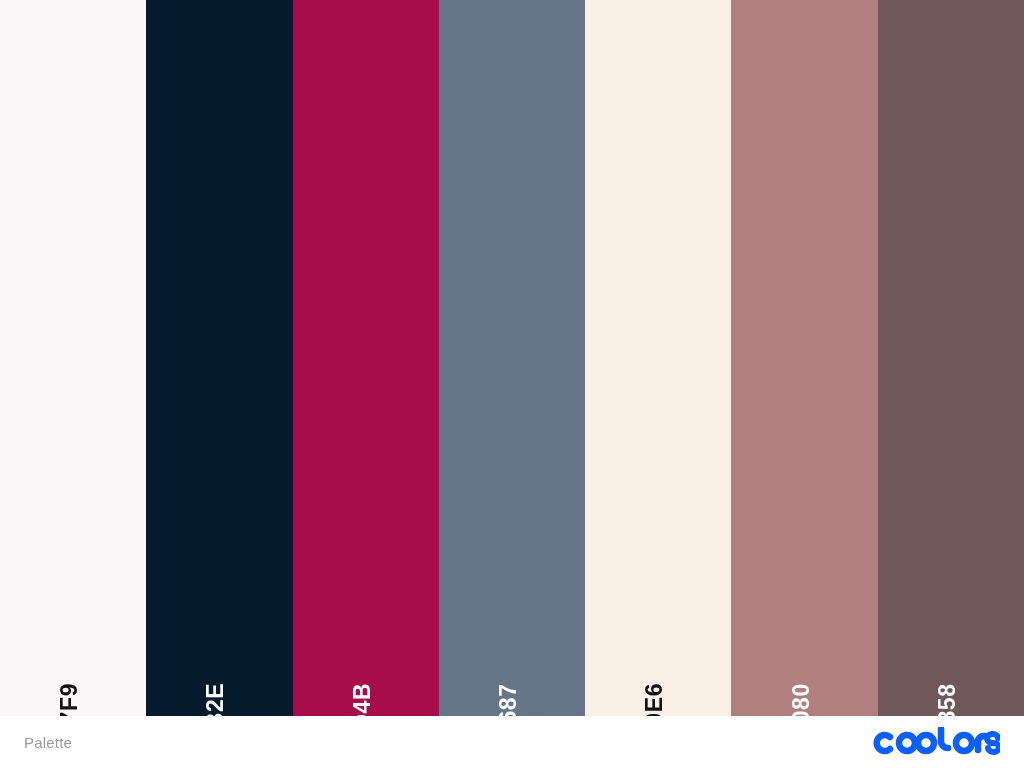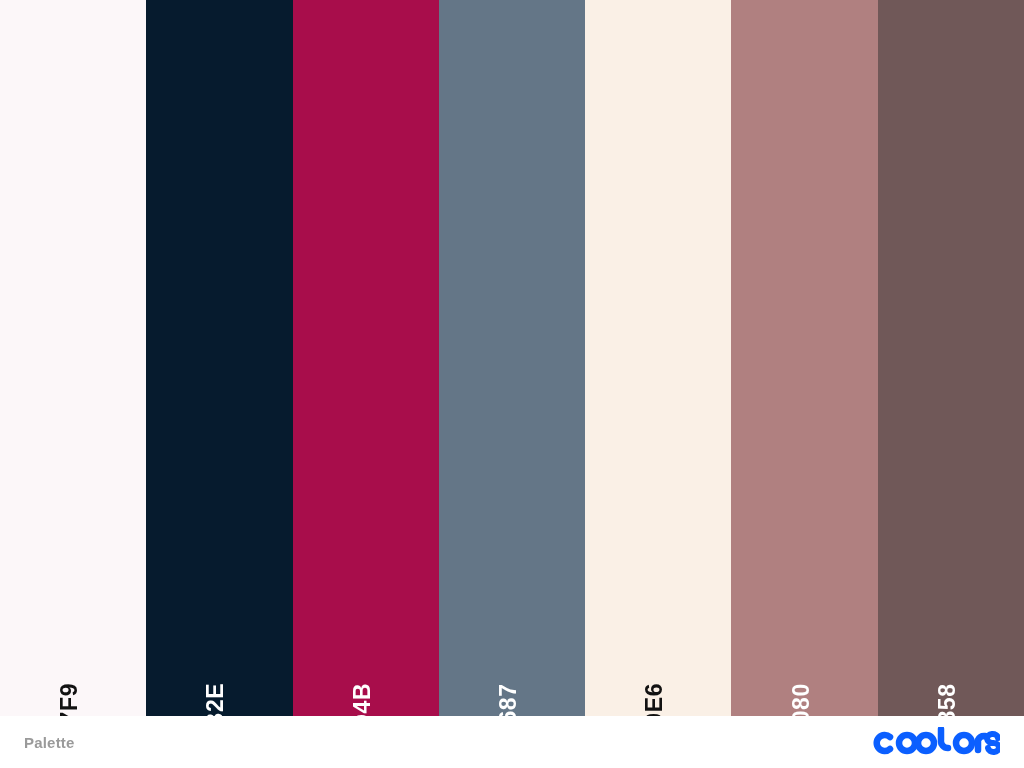--- a/index.html
+++ b/index.html
@@ -84,21 +84,21 @@
     display: flex;
     align-items: center;
     justify-content: space-between;
     padding: 0 24px;
     box-sizing: border-box;
   }
 
   .footer-title {
     font-family: "Liberation Sans", sans-serif;
     font-size: 15px;
-    font-weight: bold;
+    font-weight: normal;
     color: #9a9a9a;
     letter-spacing: 0.2px;
   }
 
   .brand-logo {
     display: flex;
     align-items: center;
     line-height: 1;
   }
 

